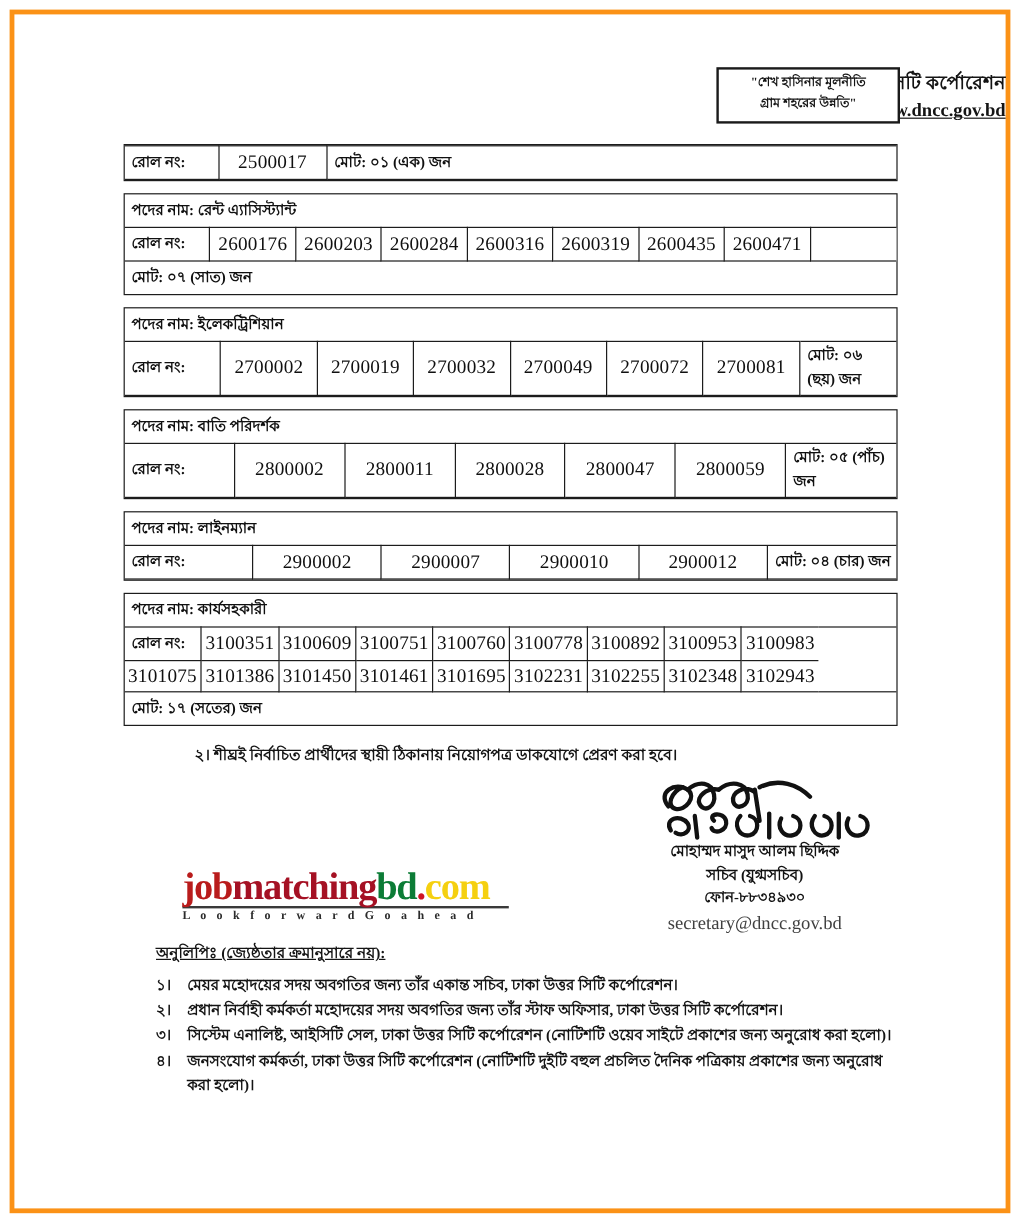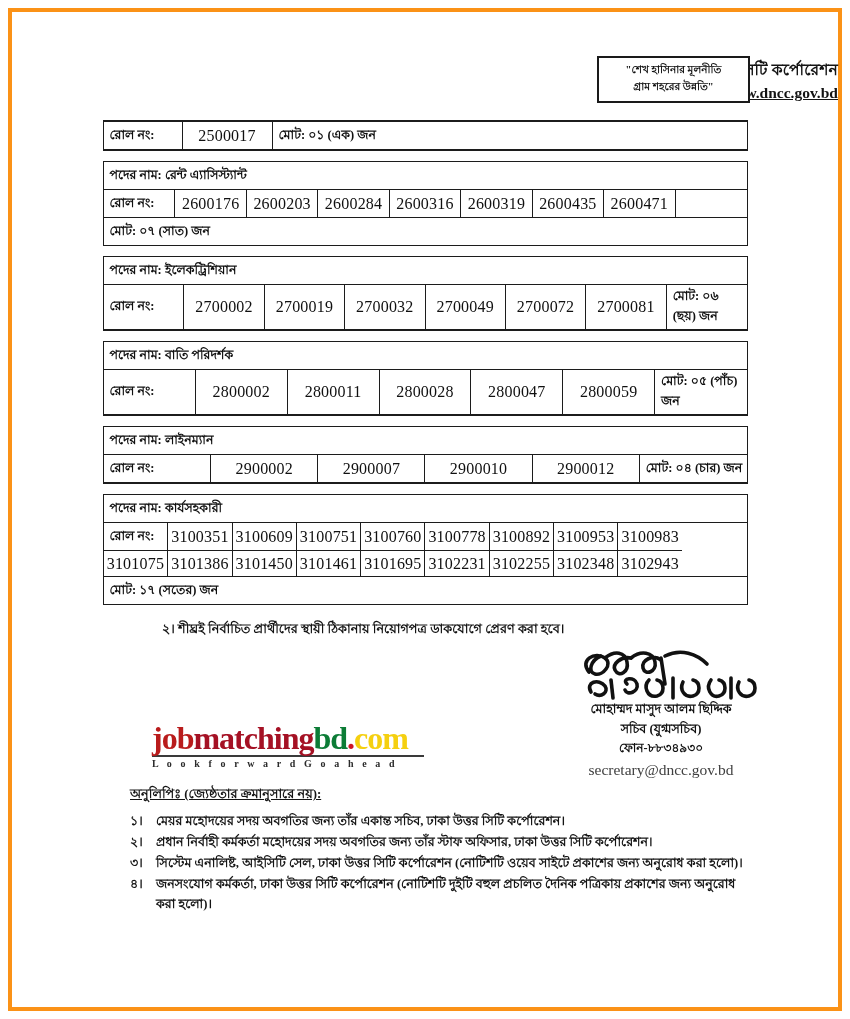--- a/index.html
+++ b/index.html
@@ -144,21 +144,21 @@
     color: #141414;
   }
 
   
   .sig-area {
     position: relative;
     height: 140px;
   }
   .sig-block {
     position: absolute;
-    left: 504px;
+    left: 472px;
     top: 6px;
     width: 290px;
     text-align: center;
   }
   .sig-scribble {
     position: relative;
     height: 58px;
     margin-bottom: -4px;
   }
   .sig-scribble svg { display: block; margin: 0 auto; }

